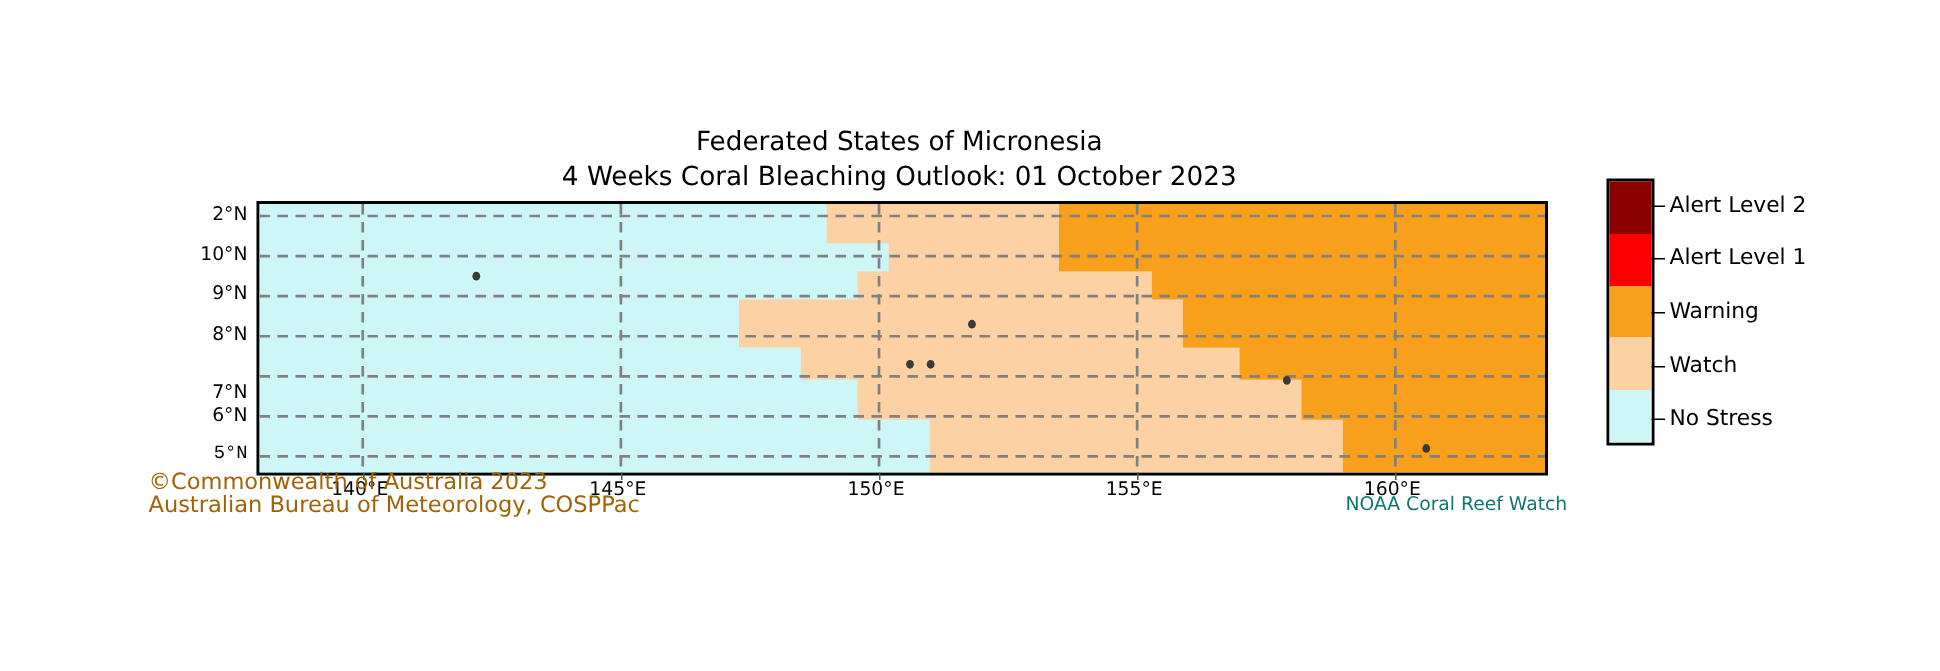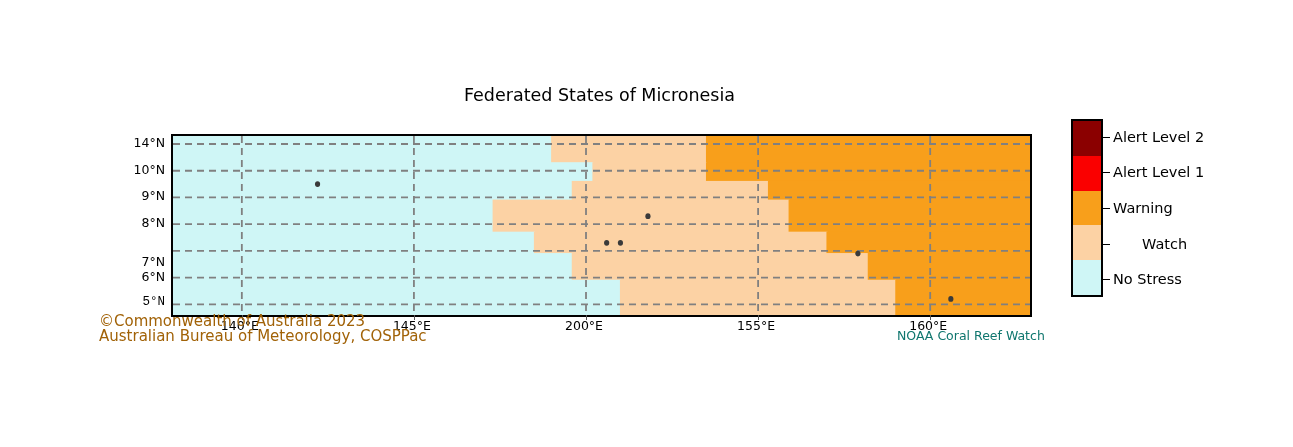--- a/index.html
+++ b/index.html
@@ -143,20 +143,21 @@
     color: #000000;
     transform: translateY(-50%);
     white-space: nowrap;
   }
 </style>
 </head>
 <body>
 
 <div id="title-block">
   <div id="title-line1">Federated States of Micronesia</div>
+  <div id="title-line2">4 Weeks Coral Bleaching Outlook: 01 October 2023</div>
 </div>
 
 <div id="plot-frame">
   <div id="plot-canvas">
     <svg id="map-svg" width="857" height="179" viewBox="0 0 857 179" xmlns="http://www.w3.org/2000/svg">
         <rect x="0" y="0" width="857" height="179" fill="#CFF6F6"></rect>
         <rect x="-0.5" y="-0.5" width="379.5943775100401" height="27.716417910447745" fill="#CFF6F6"></rect>
         <rect x="378.0943775100401" y="-0.5" width="155.8795180722891" height="27.716417910447745" fill="#FCD2A4"></rect>
         <rect x="532.9738955823292" y="-0.5" width="324.5261044176708" height="27.716417910447745" fill="#F89F1B"></rect>
         <rect x="-0.5" y="26.216417910447745" width="420.89558232931677" height="19.70149253731347" fill="#CFF6F6"></rect>
@@ -198,33 +199,33 @@
       </svg>
   </div>
 <div style="position: absolute; width: 0px; height: 5px; border-left: 1.6px solid rgb(85, 85, 85); left: 68.8353px; top: 179px;"></div>
     <div style="position: absolute; width: 0px; height: 5px; border-left: 1.6px solid rgb(85, 85, 85); left: 240.924px; top: 179px;"></div>
     <div style="position: absolute; width: 0px; height: 5px; border-left: 1.6px solid rgb(85, 85, 85); left: 413.012px; top: 179px;"></div>
     <div style="position: absolute; width: 0px; height: 5px; border-left: 1.6px solid rgb(85, 85, 85); left: 585.1px; top: 179px;"></div>
     <div style="position: absolute; width: 0px; height: 5px; border-left: 1.6px solid rgb(85, 85, 85); left: 757.189px; top: 179px;"></div>
   </div>
 
 <div id="y-axis-labels">
-    <div class="ytick" style="top: 8.01493px;">14°N</div>
+    <div class="ytick" style="top: 8.01493px;">2°N</div>
     <div class="ytick" style="top: 34.7313px;">10°N</div>
     <div class="ytick" style="top: 61.4478px;">9°N</div>
     <div class="ytick" style="top: 88.1642px;">8°N</div>
     <div class="ytick" style="top: 114.881px; margin-top: 12px;">7°N</div>
     <div class="ytick" style="top: 141.597px;">6°N</div>
     <div class="ytick" style="top: 168.313px; font-family: Liberation Mono, monospace;">5°N</div>
   </div>
 
 <div id="x-axis-labels">
     <div class="xtick" style="left: 68.8353px;">140°E</div>
     <div class="xtick" style="left: 240.924px;">145°E</div>
-    <div class="xtick" style="left: 413.012px;">200°E</div>
+    <div class="xtick" style="left: 413.012px;">150°E</div>
     <div class="xtick" style="left: 585.1px;">155°E</div>
     <div class="xtick" style="left: 757.189px;">160°E</div>
   </div>
 
 <div id="attrib-left">
   <div>©Commonwealth of Australia 2023</div>
   <div>Australian Bureau of Meteorology, COSPPac</div>
 </div>
 <div id="attrib-right">NOAA Coral Reef Watch</div>
 
@@ -236,16 +237,16 @@
       <div class="legend-swatch" style="top: 60%; background: rgb(252, 210, 164);"></div>
       <div class="legend-swatch" style="top: 80%; background: rgb(207, 246, 246);"></div>
     </div>
 <div class="legend-tick" style="top: 17.8px;"></div>
     <div class="legend-label" style="top: 17.8px;">Alert Level 2</div>
     <div class="legend-tick" style="top: 53.4px;"></div>
     <div class="legend-label" style="top: 53.4px;">Alert Level 1</div>
     <div class="legend-tick" style="top: 89px;"></div>
     <div class="legend-label" style="top: 89px;">Warning</div>
     <div class="legend-tick" style="top: 124.6px;"></div>
-    <div class="legend-label" style="top: 124.6px; margin-left: 29px;">Watch</div>
+    <div class="legend-label" style="top: 124.6px;">Watch</div>
     <div class="legend-tick" style="top: 160.2px;"></div>
     <div class="legend-label" style="top: 160.2px;">No Stress</div>
   </div>
 
 </body></html>

